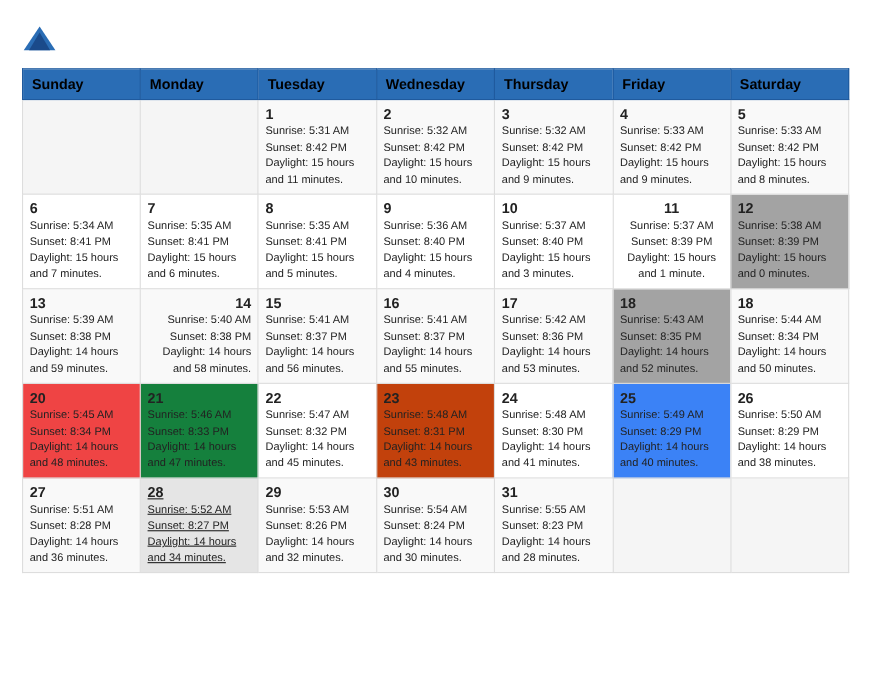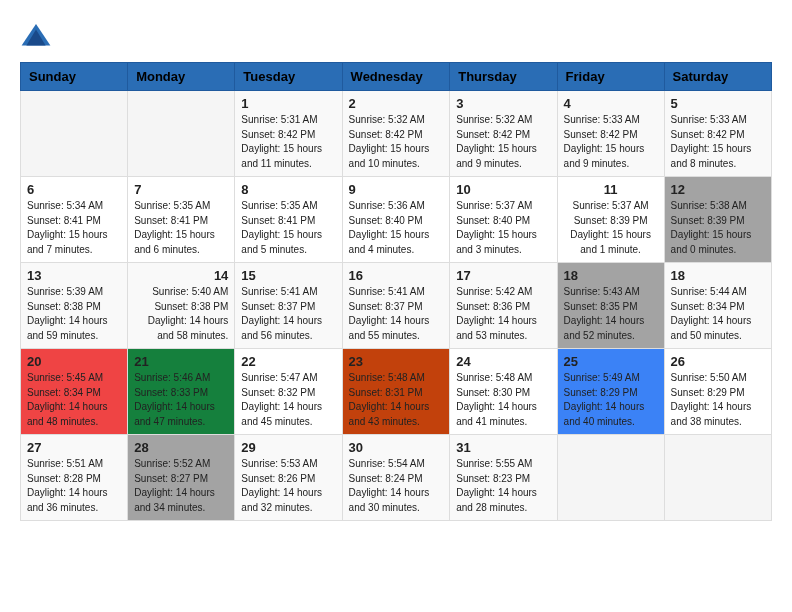--- a/index.html
+++ b/index.html
@@ -298,21 +298,21 @@
 Daylight: 14 hours and 38 minutes.</div>
         </td>
       </tr>
       <tr>
         <td style="background-color: rgb(249, 249, 249);">
           <span class="day-number">27</span>
           <div class="day-info">Sunrise: 5:51 AM
 Sunset: 8:28 PM
 Daylight: 14 hours and 36 minutes.</div>
         </td>
-        <td style="background-color: #a3a3a3;">
+        <td style="background-color: #e5e5e5; text-decoration: underline;">
           <span class="day-number">28</span>
           <div class="day-info">Sunrise: 5:52 AM
 Sunset: 8:27 PM
 Daylight: 14 hours and 34 minutes.</div>
         </td>
         <td style="background-color: rgb(249, 249, 249);">
           <span class="day-number">29</span>
           <div class="day-info">Sunrise: 5:53 AM
 Sunset: 8:26 PM
 Daylight: 14 hours and 32 minutes.</div>

